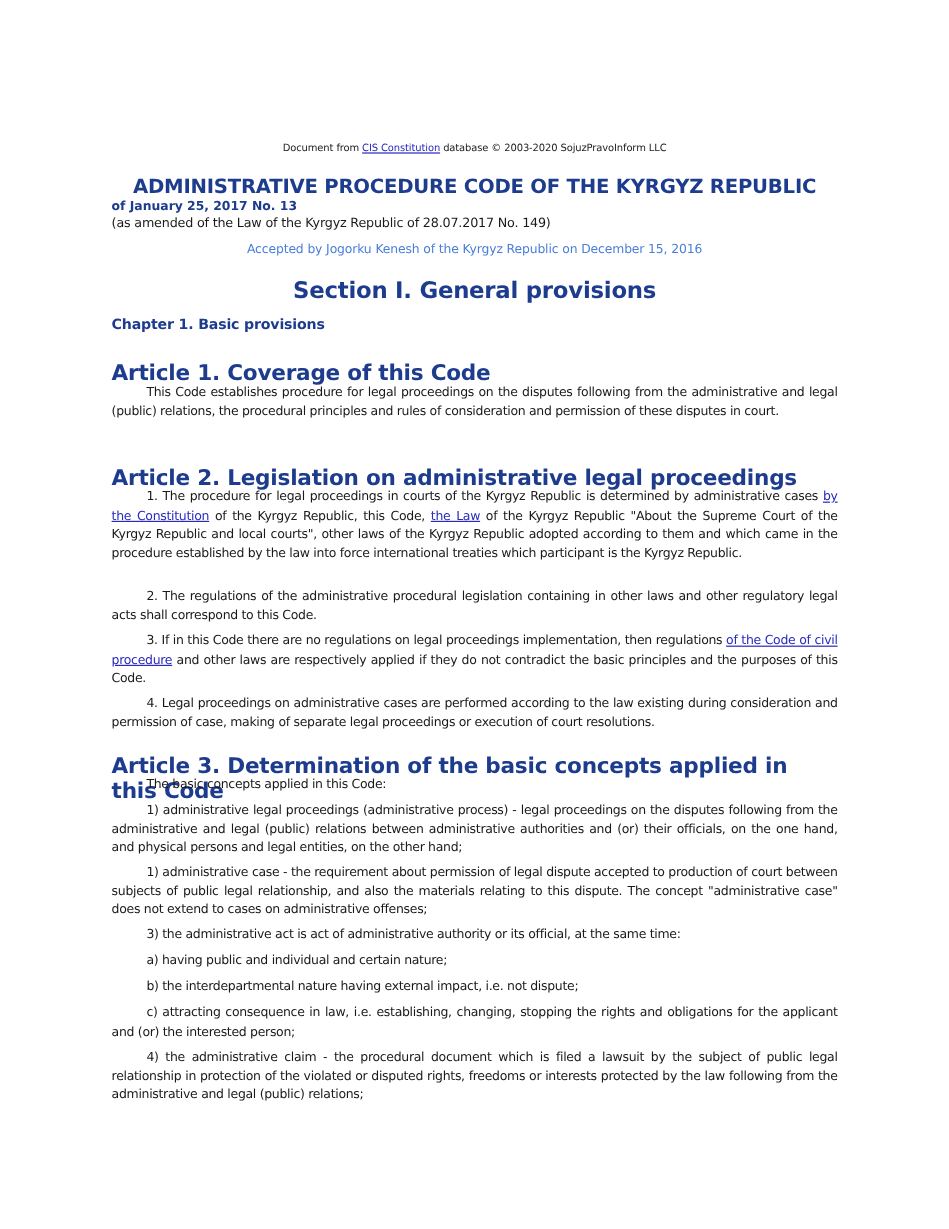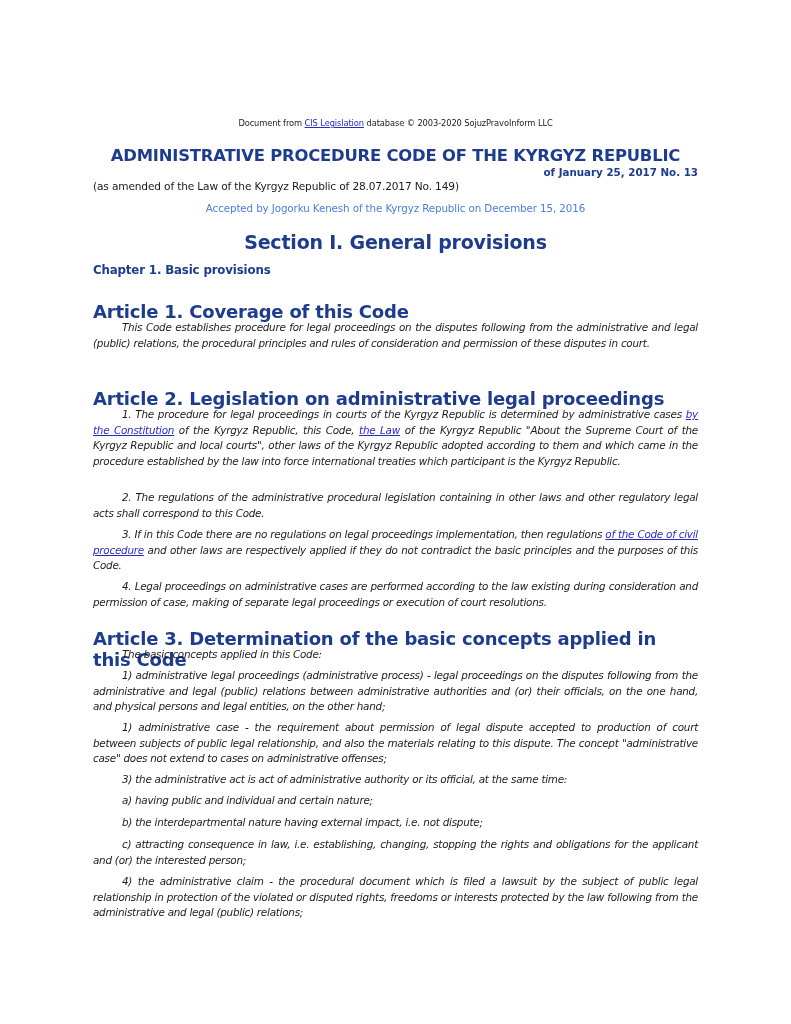--- a/index.html
+++ b/index.html
@@ -15,21 +15,21 @@
       letter-spacing: -0.1px;
     }
     a { color: #2a2ac0; text-decoration: underline; }
     .title {
       position: absolute; top: 146px; left: -20px; width: 645px;
       text-align: center; font-weight: bold; font-size: 16.4px;
       color: #1e3c8e; letter-spacing: -0.2px;
     }
     .date {
       position: absolute; top: 166px; left: 0; width: 605px;
-      text-align: right; font-weight: bold; font-size: 10.3px; color: #1e3c8e;
+      text-align: left; font-weight: bold; font-size: 10.3px; color: #1e3c8e;
     }
     .amended {
       position: absolute; top: 180px; left: 0; width: 605px;
       font-size: 10.6px; color: #1a1a1a; letter-spacing: -0.15px;
     }
     .accepted {
       position: absolute; top: 202px; left: 0; width: 605px;
       text-align: center; font-weight: normal; font-size: 10.3px; color: #4a7fd9;
       letter-spacing: -0.1px;
     }
@@ -45,30 +45,29 @@
     }
     .article-h {
       position: absolute; left: 0; width: 605px;
       font-weight: bold; font-size: 18px; color: #1e3c8e; letter-spacing: -0.2px;
     }
     .para {
       position: absolute; left: 0; width: 605px;
       font-size: 10.4px; line-height: 15.6px; text-align: justify;
       text-indent: 29px; color: #1a1a1a; letter-spacing: -0.25px;
       margin: 0;
-      font-style: italic;
     }
   </style>
 </head>
 <body>
 
 <div class="page">
 
   <div class="source">
-    <span>Document from </span><a href="#">CIS Legislation</a><span> database © 2003-2020 SojuzPravoInform LLC</span>
+    <span>Document from </span><a href="#">CIS Constitution</a><span> database © 2003-2020 SojuzPravoInform LLC</span>
   </div>
 
   <div class="title">ADMINISTRATIVE PROCEDURE CODE OF THE KYRGYZ REPUBLIC</div>
   <div class="date">of January 25, 2017 No. 13</div>
   <div class="amended">(as amended of the Law of the Kyrgyz Republic of 28.07.2017 No. 149)</div>
   <div class="accepted">Accepted by Jogorku Kenesh of the Kyrgyz Republic on December 15, 2016</div>
 
   <div class="section">Section I. General provisions</div>
   <div class="chapter">Chapter 1. Basic provisions</div>
 

